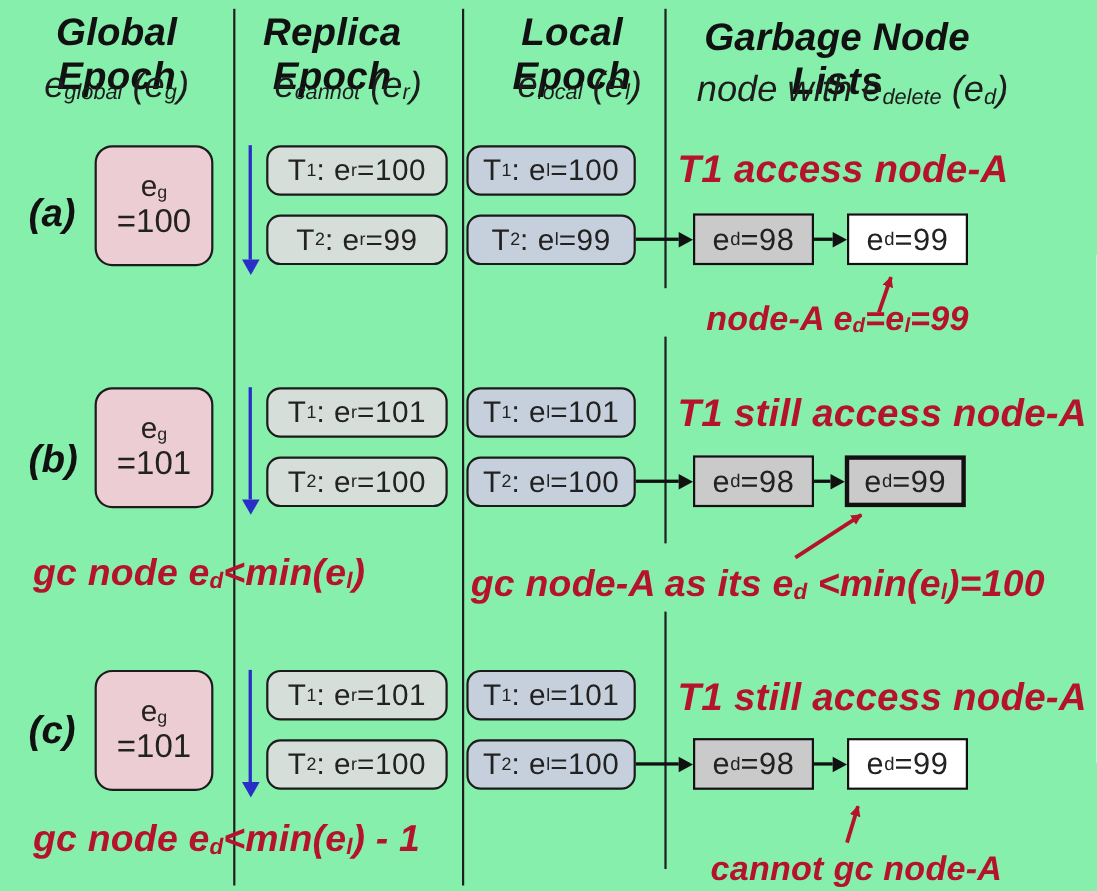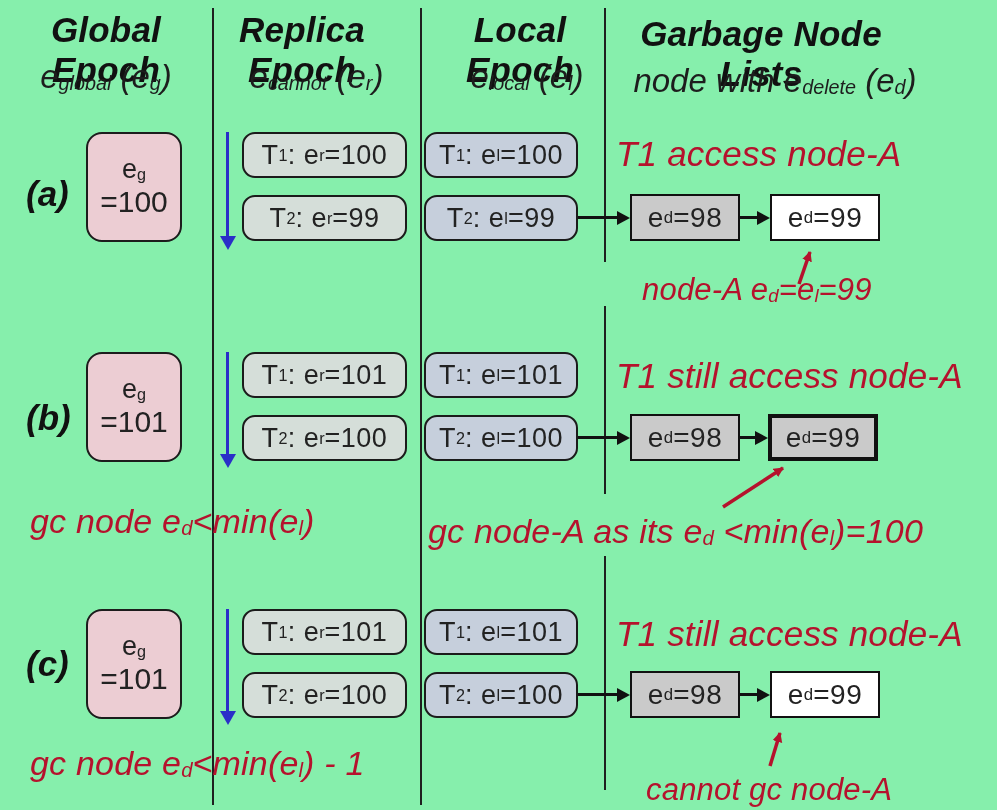--- a/index.html
+++ b/index.html
@@ -9,21 +9,21 @@
   }
   .vline{position:absolute; width:2px; background:#1f1f1f;}
   
   .col-title{position:absolute; text-align:center; font-weight:bold; font-style:italic;
              font-size:35px; color:#111; letter-spacing:0.2px;}
   .col-sub{position:absolute; text-align:center; font-style:italic; font-size:33px; color:#1d1d1d;}
   .sub{font-size:0.6em; vertical-align:-0.12em; letter-spacing:0;}
   
   .row-label{position:absolute; font-weight:bold; font-style:italic; font-size:35px; color:#111;}
   
-  .gbox{position:absolute; left:86px; width:96px; height:110px; box-sizing:border-box;
+  .gbox{position:absolute; left:86px; width:108px; height:110px; box-sizing:border-box;
         background:var(--pink); border:2.5px solid #1c1c1c; border-radius:16px;
         display:flex; flex-direction:column; justify-content:center; align-items:center;
         font-size:27px; color:#222; line-height:1.15;}
   .gbox .val{font-size:30px;}
   
   .ebox{position:absolute; height:46px; box-sizing:border-box; border:2.5px solid #1b1b1b;
         border-radius:13px; display:flex; align-items:center; justify-content:center;
         font-size:27px; color:#222; letter-spacing:0.5px;}
   .ebox.replica{left:242px; width:165px; background:var(--replica_fill);}
   .ebox.local{left:424px; width:154px; background:var(--local_fill);}
@@ -37,21 +37,21 @@
   .harrow{position:absolute; height:0; border-top:3px solid #111;}
   .harrow::after{content:''; position:absolute; right:-13px; top:-8.5px; width:0; height:0;
                  border-top:7px solid transparent; border-bottom:7px solid transparent;
                  border-left:13px solid #111;}
   
   .varrow{position:absolute; width:3px; background:var(--blue);}
   .varrow::after{content:''; position:absolute; bottom:-14px; left:-6.5px; width:0; height:0;
                  border-left:8px solid transparent; border-right:8px solid transparent;
                  border-top:14px solid var(--blue);}
   
-  .note{position:absolute; font-weight:normal; font-style:italic; color:var(--red);
+  .note{position:absolute; font-weight:bold; font-style:italic; color:var(--red);
         white-space:nowrap; letter-spacing:0.2px;}
   #red-arrows{position:absolute; left:0; top:0; pointer-events:none;}
 </style>
 </head>
 <body>
 
 <div id="canvas">
 
   <div class="vline" style="left:212px; top:8px; height:797px"></div>
   <div class="vline" style="left:420px; top:8px; height:797px"></div>

